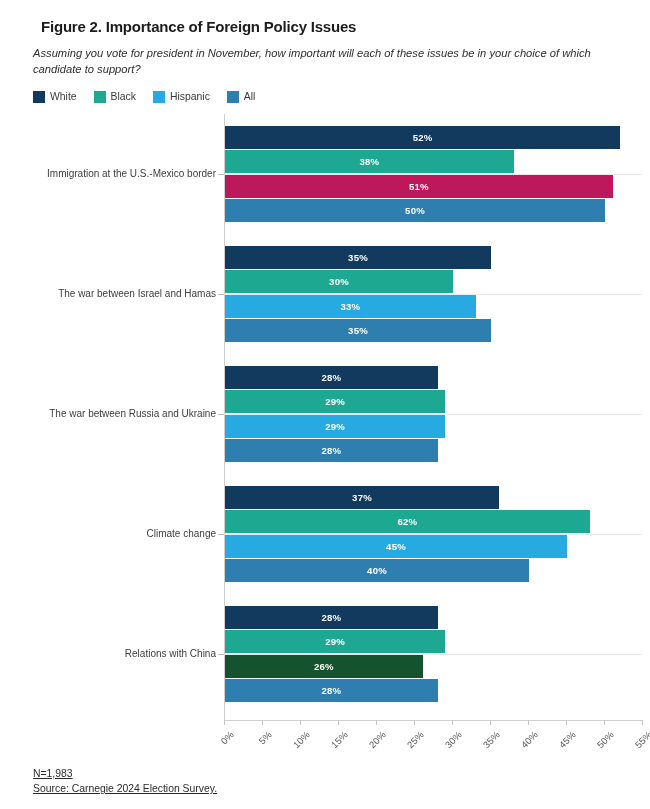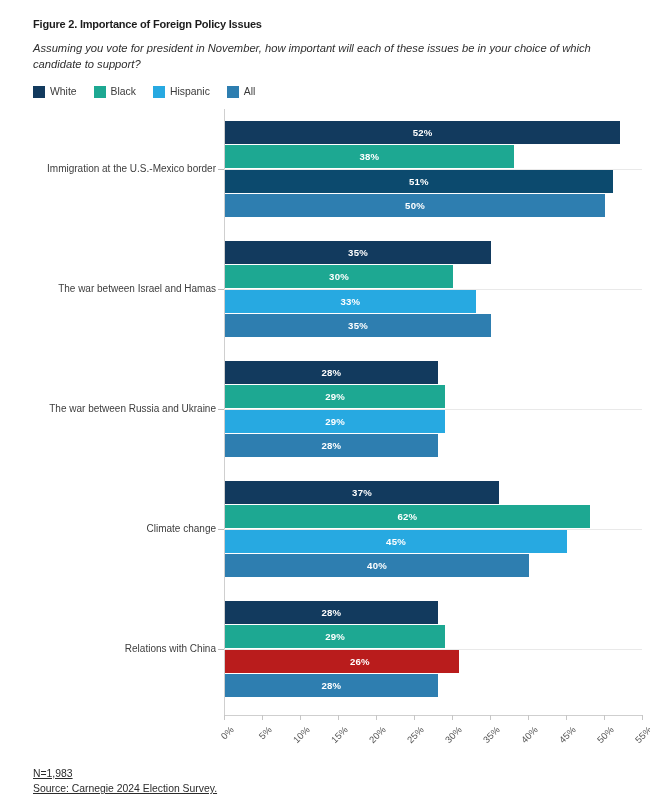--- a/index.html
+++ b/index.html
@@ -22,25 +22,25 @@
     height: 809px;
     box-sizing: border-box;
     padding: 0;
   }
 
   
   .header {
     padding: 18px 30px 0 33px;
   }
   .fig-title {
-    font-size: 11px;
+    font-size: 15px;
     font-weight: bold;
     letter-spacing: -0.2px;
     color: #1c1c1c;
-    margin: 0 0 9px 0;
+    margin: 0 0 9px 8px;
     line-height: 1.25;
   }
   .fig-subtitle {
     font-size: 11.2px;
     font-style: italic;
     color: #2e2e2e;
     line-height: 1.42;
     margin: 0;
     max-width: 580px;
   }
@@ -228,21 +228,21 @@
           <div class="group-gridline"></div>
           <div class="cat-tick"></div>
           <div class="cat-label">Immigration at the U.S.-Mexico border</div>
           <div class="bars">
             <div class="bar" style="width: 395.2px; background: rgb(18, 58, 94);">
               <span class="bar-value">52%</span>
             </div>
             <div class="bar" style="width: 288.8px; background: rgb(29, 168, 146);">
               <span class="bar-value">38%</span>
             </div>
-            <div class="bar" style="width: 387.6px; background: #0c4a6e;">
+            <div class="bar" style="width: 387.6px; background: #be185d;">
               <span class="bar-value">51%</span>
             </div>
             <div class="bar" style="width: 380px; background: rgb(46, 126, 176);">
               <span class="bar-value">50%</span>
             </div>
           </div>
         </div>
         <div class="group">
           <div class="group-gridline"></div>
           <div class="cat-tick"></div>
@@ -304,21 +304,21 @@
           <div class="group-gridline"></div>
           <div class="cat-tick"></div>
           <div class="cat-label">Relations with China</div>
           <div class="bars">
             <div class="bar" style="width: 212.8px; background: rgb(18, 58, 94);">
               <span class="bar-value">28%</span>
             </div>
             <div class="bar" style="width: 220.4px; background: rgb(29, 168, 146);">
               <span class="bar-value">29%</span>
             </div>
-            <div class="bar" style="width: 197.6px; background: #b91c1c; padding-left: 36px;">
+            <div class="bar" style="width: 197.6px; background: #14532d;">
               <span class="bar-value">26%</span>
             </div>
             <div class="bar" style="width: 212.8px; background: rgb(46, 126, 176);">
               <span class="bar-value">28%</span>
             </div>
           </div>
         </div>
       </div>
     <div class="xaxis">
       <div class="xaxis-line"></div>

